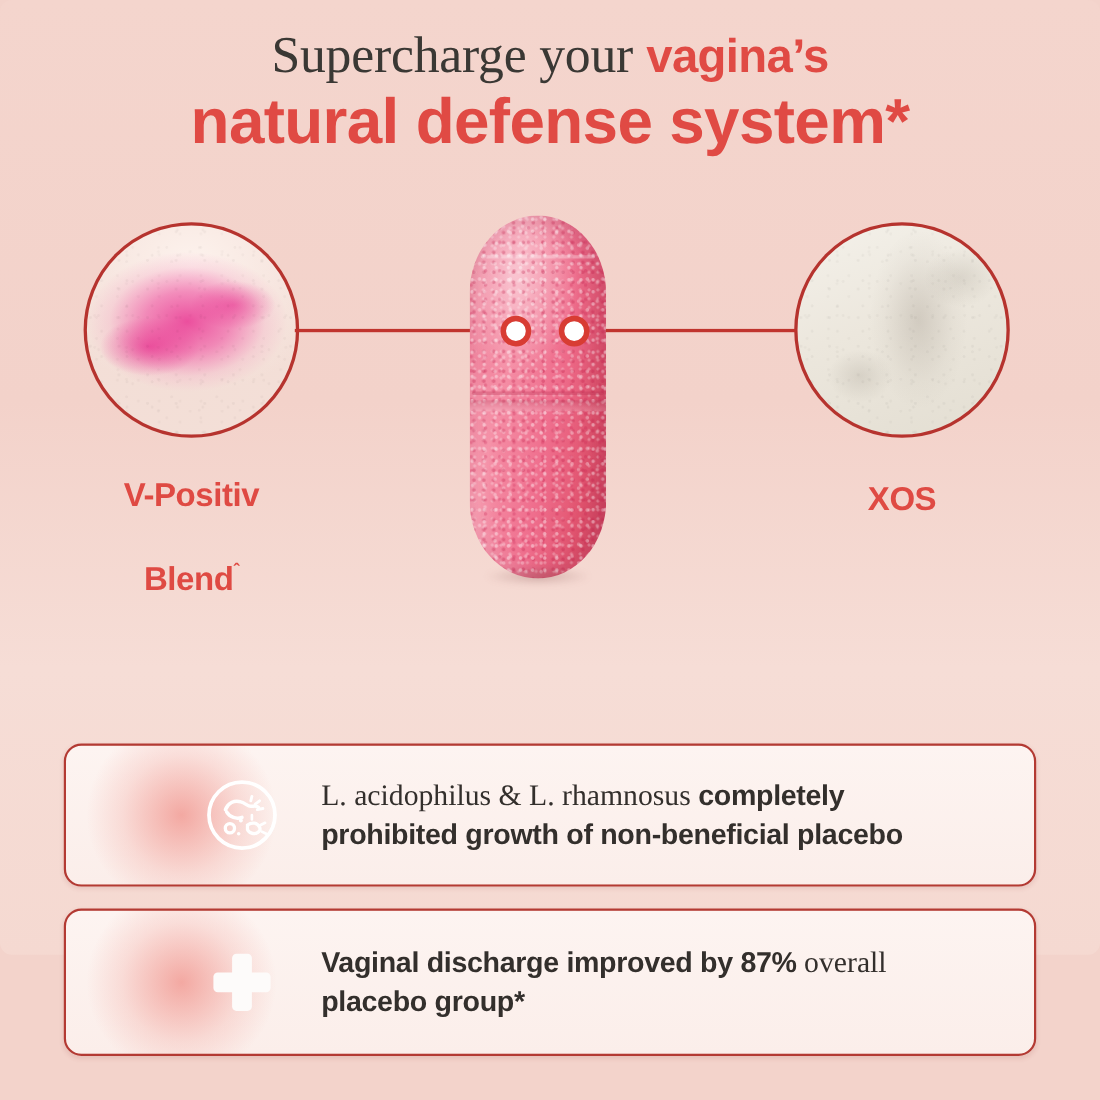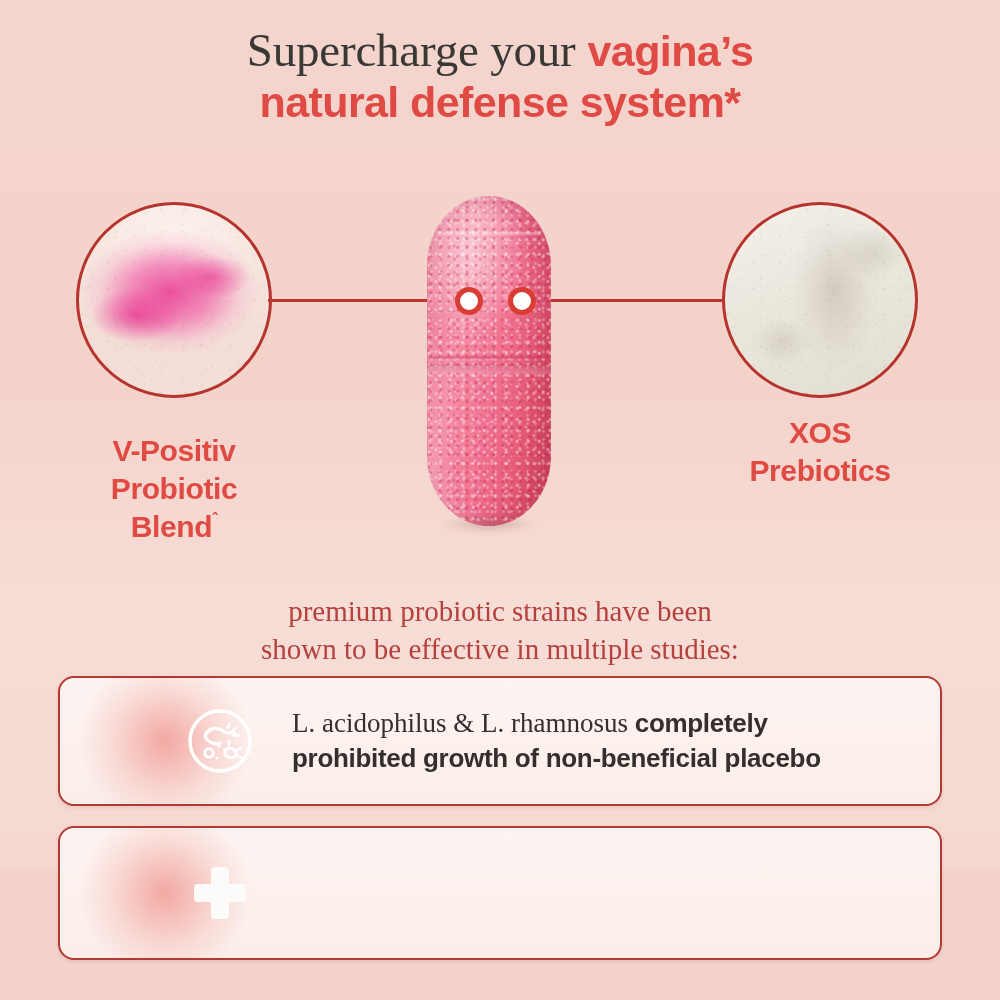--- a/index.html
+++ b/index.html
@@ -51,21 +51,21 @@
     font-weight: 700;
     font-size: 43px;
     letter-spacing: -0.6px;
   }
   .hl-line2 {
     display: block;
     margin-top: 4px;
     font-family: "Liberation Sans", sans-serif;
     color: #e04a44;
     font-weight: 700;
-    font-size: 43px;
+    font-size: 58px;
     letter-spacing: -0.6px;
   }
 
   
   .circle {
     position: absolute;
     width: 196px;
     height: 196px;
     border-radius: 50%;
     border: 3px solid #b6332e;
@@ -208,21 +208,21 @@
     position: absolute;
     text-align: center;
     color: #df4a43;
     font-weight: 700;
     font-size: 30px;
     line-height: 1.26;
     letter-spacing: -0.4px;
     margin-top: 12px;
   }
   .ing-label-left  { left: 24px;  top: 420px; width: 300px; }
-  .ing-label-right { left: 690px; top: 402px; width: 260px; }
+  .ing-label-right { left: 690px; top: 424px; width: 260px; }
   .tm-mark {
     font-size: 16px;
     vertical-align: 12px;
   }
 
   
   .subhead {
     position: absolute;
     top: 592px;
     left: 0;
@@ -324,33 +324,28 @@
       <div class="capsule-seam"></div>
     </div>
     <div class="capsule-shadow"></div>
   </div>
 
   <div class="node-dot node-dot-left"></div>
   <div class="node-dot node-dot-right"></div>
 
   <div class="ing-label ing-label-left">
     <span>V-Positiv</span><br>
-    <span>Probiotic</span><br>
+    <br>
     <span>Blend</span><span class="tm-mark">ˆ</span>
   </div>
 
   <div class="ing-label ing-label-right">
     <span>XOS</span><br>
-    <span>Prebiotics</span>
-  </div>
-
-  <div class="subhead">
-    <span class="sh-line">premium probiotic strains have been</span>
-    <span class="sh-line">shown to be effective in multiple studies:</span>
-  </div>
+  </div>
+
 
   <div class="card card-1">
     <div class="card-icon">
       <svg width="72" height="72" viewBox="0 0 72 72" aria-hidden="true">
         <circle cx="36" cy="36" r="30" fill="none" stroke="#ffffff" stroke-width="3.4"></circle>
         <path d="M21 31 c2-6 8-9 14-7 c4 1 6 4 9 4 c3 0 5-1 7 1" fill="none" stroke="#ffffff" stroke-width="3.2" stroke-linecap="round"></path>
         <path d="M22 33 c3 5 9 7 14 5" fill="none" stroke="#ffffff" stroke-width="3.2" stroke-linecap="round"></path>
         <path d="M48 26 l4-3 M50 31 l5-1 M44 23 l1-4" stroke="#ffffff" stroke-width="2.6" stroke-linecap="round"></path>
         <circle cx="25" cy="48" r="4.2" fill="none" stroke="#ffffff" stroke-width="3"></circle>
         <path d="M41 45 c4-3 9-2 11 2 c1 2 0 4-2 5 c-3 2-8 0-9-3 z" fill="none" stroke="#ffffff" stroke-width="3" stroke-linecap="round"></path>
@@ -370,16 +365,22 @@
   </div>
 
   <div class="card card-2">
     <div class="card-icon">
       <div class="plus-icon">
         <span class="pv"></span>
         <span class="ph"></span>
       </div>
     </div>
     <div class="card-text">
+      <span class="line">
+        <b>Vaginal discharge improved by 87%</b><span> overall</span>
+      </span>
+      <span class="line">
+        <b>placebo group*</b>
+      </span>
     </div>
   </div>
 
 </div>
 
 </body></html>

